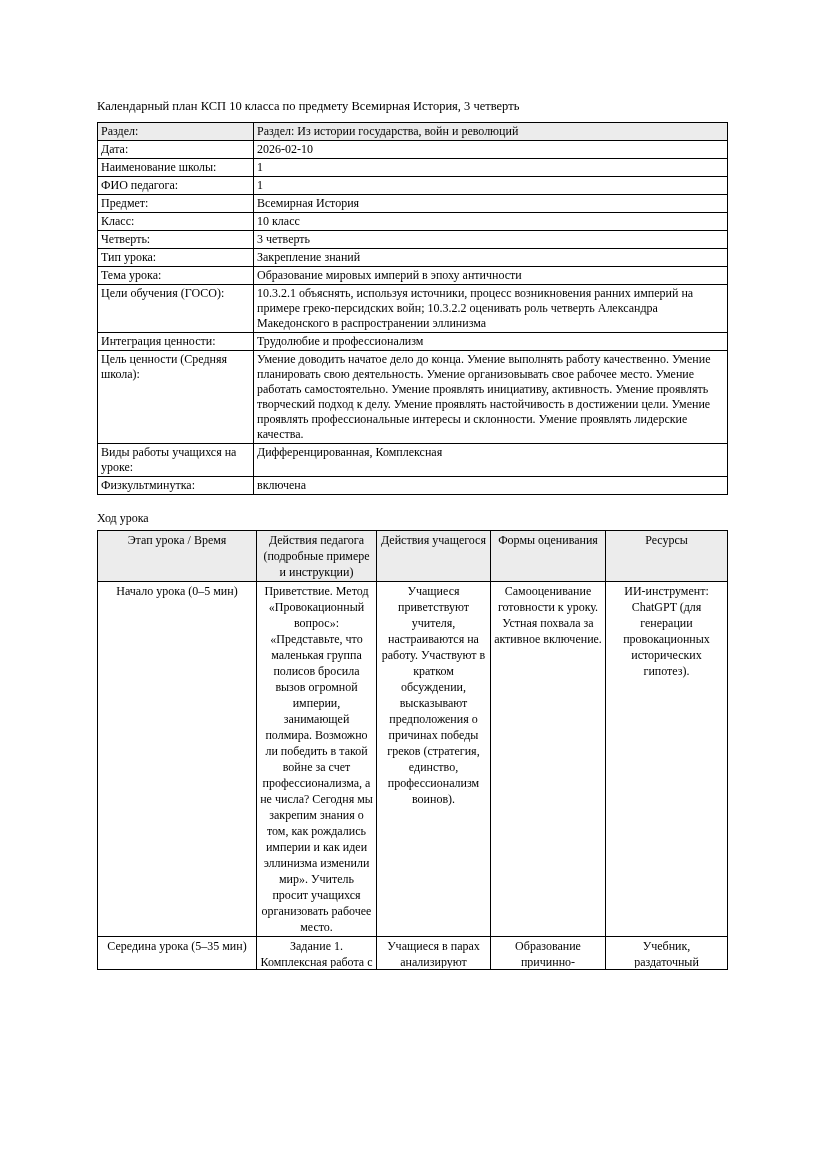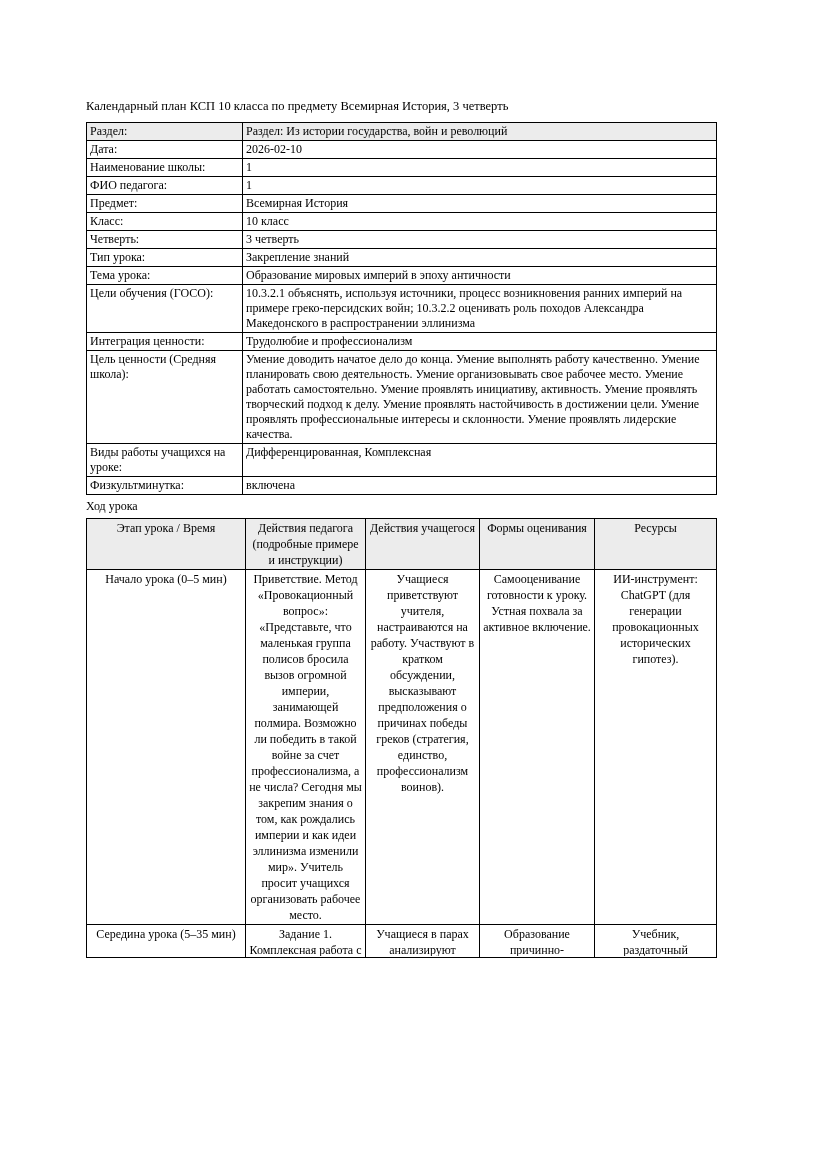--- a/index.html
+++ b/index.html
@@ -5,39 +5,39 @@
   html,body{margin:0;padding:0;}
   body{background:#ffffff;}
   .page{
     position:relative;
     width:827px;height:1170px;
     background:#ffffff;
     color:#000000;
     font-family:"Liberation Serif","DejaVu Serif",serif;
     overflow:hidden;
   }
-  .content{position:absolute;left:86px;top:99px;width:630px;}
+  .content{position:absolute;left:97px;top:99px;width:630px;}
   .doc-title{
     font-size:12.5px;line-height:15px;font-weight:normal;
     margin:0 0 8px 0;
   }
   table{border-collapse:collapse;table-layout:fixed;width:630px;}
   td,th{
     border:1px solid #000000;
     padding:1px 3px;
     vertical-align:top;
     text-align:left;
     font-weight:normal;
     font-size:12px;
     line-height:15px;
     word-wrap:break-word;
     overflow:hidden;
   }
   .info-table .hl td{background:#ececec;margin-left:20px;}
-  .section-heading{font-size:12px;line-height:15px;margin:4px 0 4px 0;font-weight:normal;}
+  .section-heading{font-size:12px;line-height:15px;margin:16px 0 4px 0;font-weight:normal;}
   .lesson-table td,.lesson-table th{line-height:16px;text-align:center;}
   .lesson-table thead th{background:#ececec;}
   .clip{height:30px;overflow:hidden;}
 </style>
 </head>
 <body>
 
 <div class="page">
   <div class="content">
 
@@ -80,21 +80,21 @@
         <tr>
           <td>Тип урока:</td>
           <td>Закрепление знаний</td>
         </tr>
         <tr>
           <td>Тема урока:</td>
           <td>Образование мировых империй в эпоху античности</td>
         </tr>
         <tr>
           <td>Цели обучения (ГОСО):</td>
-          <td>10.3.2.1 объяснять, используя источники, процесс возникновения ранних империй на примере греко-персидских войн; 10.3.2.2 оценивать роль походов Александра Македонского в распространении эллинизма</td>
+          <td>10.3.2.1 объяснять, используя источники, процесс возникновения ранних империй на примере греко-персидских войн; 10.3.2.2 оценивать роль четверть Александра Македонского в распространении эллинизма</td>
         </tr>
         <tr>
           <td>Интеграция ценности:</td>
           <td>Трудолюбие и профессионализм</td>
         </tr>
         <tr>
           <td>Цель ценности (Средняя школа):</td>
           <td>Умение доводить начатое дело до конца. Умение выполнять работу качественно. Умение планировать свою деятельность. Умение организовывать свое рабочее место. Умение работать самостоятельно. Умение проявлять инициативу, активность. Умение проявлять творческий подход к делу. Умение проявлять настойчивость в достижении цели. Умение проявлять профессиональные интересы и склонности. Умение проявлять лидерские качества.</td>
         </tr>
         <tr>

